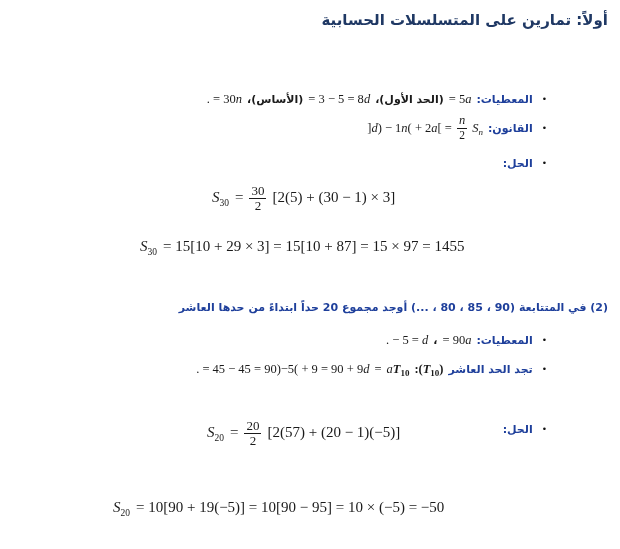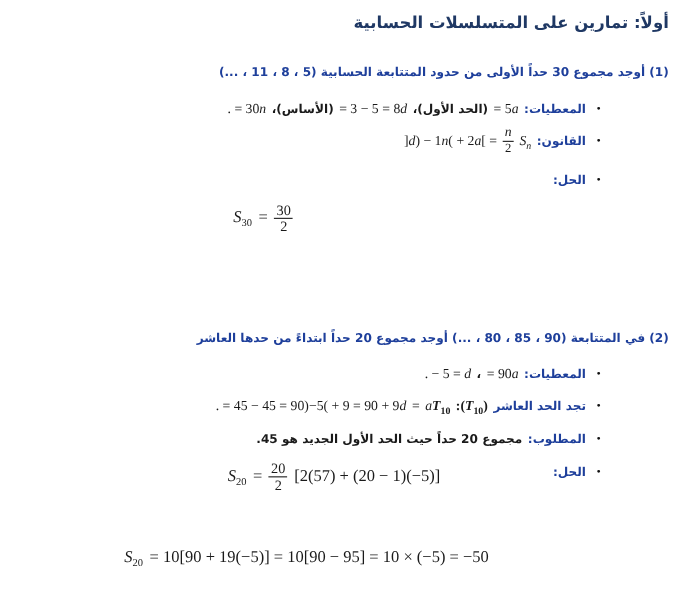--- a/index.html
+++ b/index.html
@@ -37,38 +37,37 @@
   .dl .frac{font-size:13px;}
   .dl .m,.dl .mi{font-size:15px;}
 </style>
 </head>
 <body>
 
 <div class="page">
 
   <div class="t">أولاً: تمارين على المتسلسلات الحسابية</div>
 
-  <div class="h" style="top:59px">(1) أوجد مجموع 30 حداً الأولى من حدود المتتابعة الحسابية (5 ، 8 ، 11 ، ...)</div>
 
   <div class="row" style="top:88px"><span class="tok"><span class="m">. = 30</span><span class="mi">n</span></span><span class="tok ar">(الأساس)،</span><span class="tok"><span class="m">= 3 − 5 = 8</span><span class="mi">d</span></span><span class="tok ar">(الحد الأول)،</span><span class="tok"><span class="m">= 5</span><span class="mi">a</span></span><span class="tok ar blue">المعطيات:</span><span class="blt">•</span></div>
 
   <div class="row" style="top:114px"><span class="tok"><span class="m">]</span><span class="mi">d</span><span class="m">) − 1</span><span class="mi">n</span><span class="m">( + 2</span><span class="mi">a</span><span class="m">[ =</span></span><span class="tok frac"><span class="nu mi">n</span><span class="de">2</span></span><span class="tok"><span class="mi">S</span><span class="sub i">n</span></span><span class="tok ar blue">القانون:</span><span class="blt">•</span></div>
 
   <div class="row" style="top:152px"><span class="tok ar blue">الحل:</span><span class="blt">•</span></div>
 
-  <div class="dl" style="top:184px;left:212px"><span class="tok"><span class="mi">S</span><span class="sub">30</span></span><span class="tok m">=</span><span class="tok frac"><span class="nu">30</span><span class="de">2</span></span></div>
+  <div class="dl" style="top:184px;left:212px"><span class="tok"><span class="mi">S</span><span class="sub">30</span></span><span class="tok m">=</span><span class="tok frac"><span class="nu">30</span><span class="de">2</span></span><span class="tok m">[2(5) + (30 − 1) × 3]</span></div>
 
+  <div class="dl" style="top:237px;left:140px"><span class="tok"><span class="mi">S</span><span class="sub">30</span></span><span class="tok m">= 15[10 + 29 × 3] = 15[10 + 87] = 15 × 97 = 1455</span></div>
 
   <div class="h" style="top:301px">(2) في المتتابعة (90 ، 85 ، 80 ، ...) أوجد مجموع 20 حداً ابتداءً من حدها العاشر</div>
 
   <div class="row" style="top:329px"><span class="tok"><span class="m">. − 5 = </span><span class="mi">d</span></span><span class="tok ar">،</span><span class="tok"><span class="m">= 90</span><span class="mi">a</span></span><span class="tok ar blue">المعطيات:</span><span class="blt">•</span></div>
 
   <div class="row" style="top:358px"><span class="tok"><span class="m">. = 45 − 45 = 90)−5( + 9 = 90 + 9</span><span class="mi">d</span></span><span class="tok m">=</span><span class="tok"><span class="mi">a</span><span class="mi b">T</span><span class="sub b">10</span></span><span class="tok"><span class="m b">:(</span><span class="mi b">T</span><span class="sub b">10</span><span class="m b">)</span></span><span class="tok ar blue">تجد الحد العاشر</span><span class="blt">•</span></div>
 
-  <div class="row" style="top:388px"><span class="tok ar">مجموع 20 حداً حيث الحد الأول الجديد هو 45.</span><span class="tok ar blue">المطلوب:</span><span class="blt">•</span></div>
 
   <div class="row" style="top:418px"><span class="tok ar blue">الحل:</span><span class="blt">•</span></div>
 
   <div class="dl" style="top:419px;left:207px"><span class="tok"><span class="mi">S</span><span class="sub">20</span></span><span class="tok m">=</span><span class="tok frac"><span class="nu">20</span><span class="de">2</span></span><span class="tok m">[2(57) + (20 − 1)(−5)]</span></div>
 
   <div class="dl" style="top:498px;left:113px"><span class="tok"><span class="mi">S</span><span class="sub">20</span></span><span class="tok m">= 10[90 + 19(−5)] = 10[90 − 95] = 10 × (−5) = −50</span></div>
 
 </div>
 
 </body></html>

